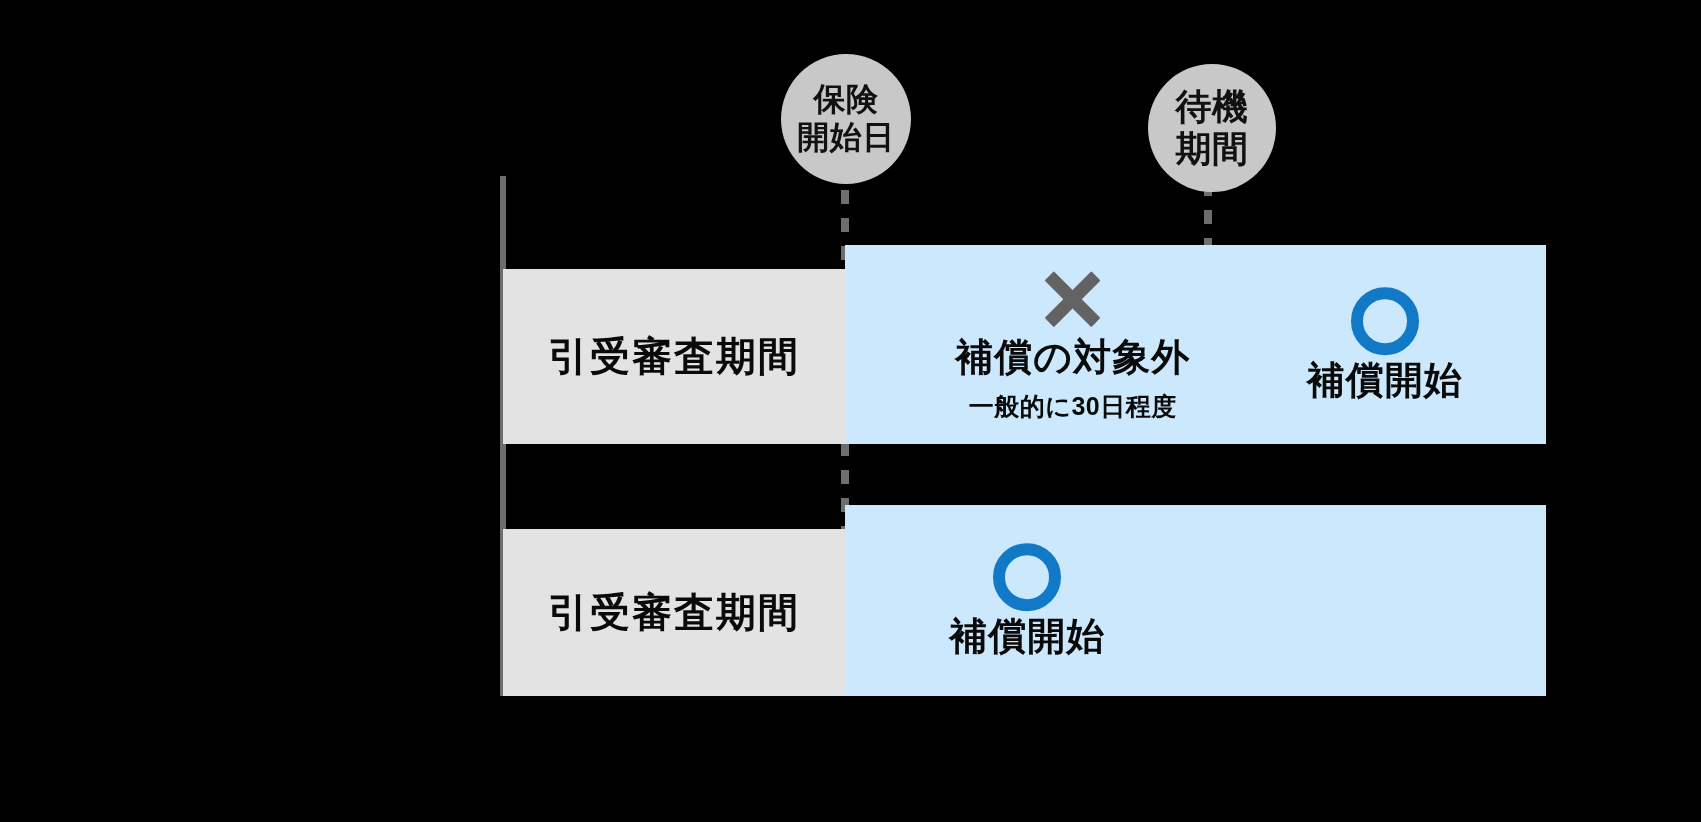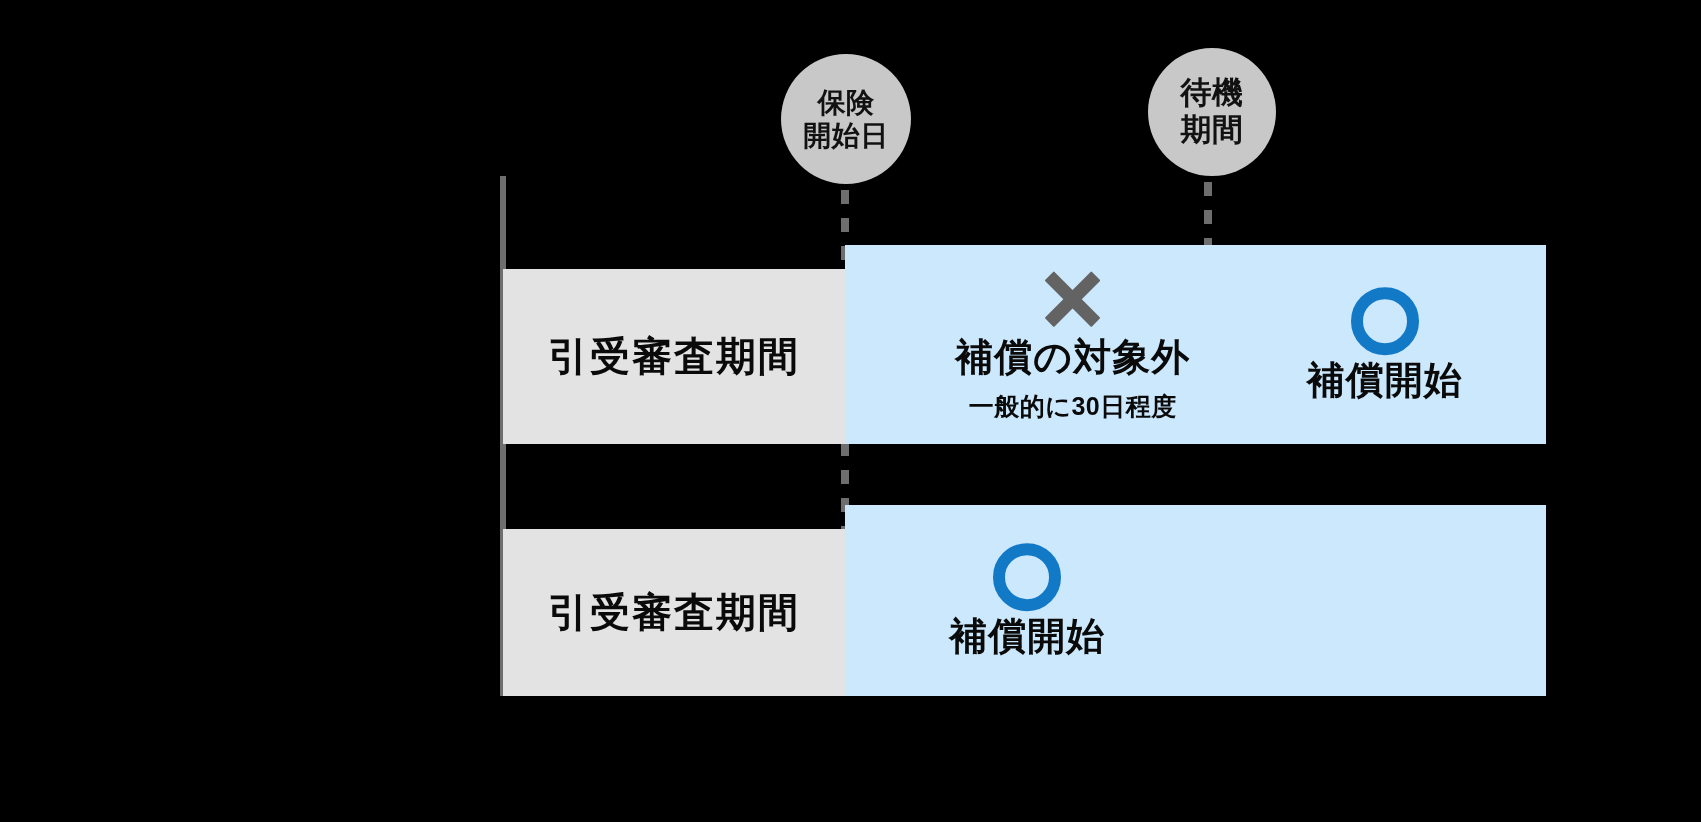--- a/index.html
+++ b/index.html
@@ -146,26 +146,26 @@
 
 <div id="stage">
 
   <div class="conn-solid" style="left:500px; top:176px; height:520px;"></div>
 
   <div class="conn-dashed" style="left:841px; top:190px; height:506px;"></div>
 
   <div class="conn-dashed" style="left:1204px; top:182px; height:262px;"></div>
 
 
-  <div class="milestone" style="left:781px; top:54px; width:130px; height:130px; font-size:28px;">
+  <div class="milestone" style="left:781px; top:54px; width:130px; height:130px; font-size:32px;">
     <span class="ms-text">保険
 開始日</span>
   </div>
 
-  <div class="milestone" style="left:1148px; top:48px; width:128px; height:128px; font-size:31px;">
+  <div class="milestone" style="left:1148px; top:64px; width:128px; height:128px; font-size:36px;">
     <span class="ms-text">待機
 期間</span>
   </div>
 
   <div class="bar" style="left:503px; top:245px; width:1043px; height:199px;">
 
     <div class="bar-left" style="width:342px;">
       <span class="bar-label">引受審査期間</span>
     </div>
 

